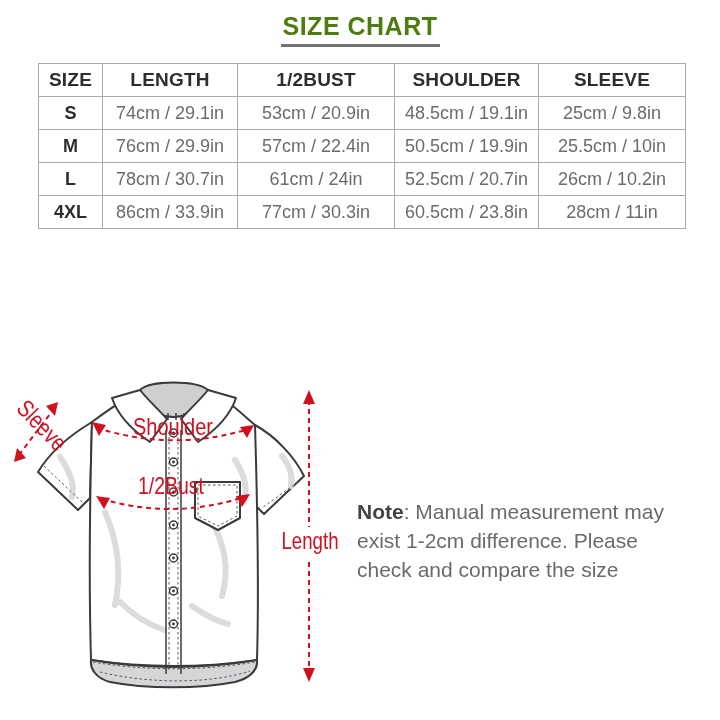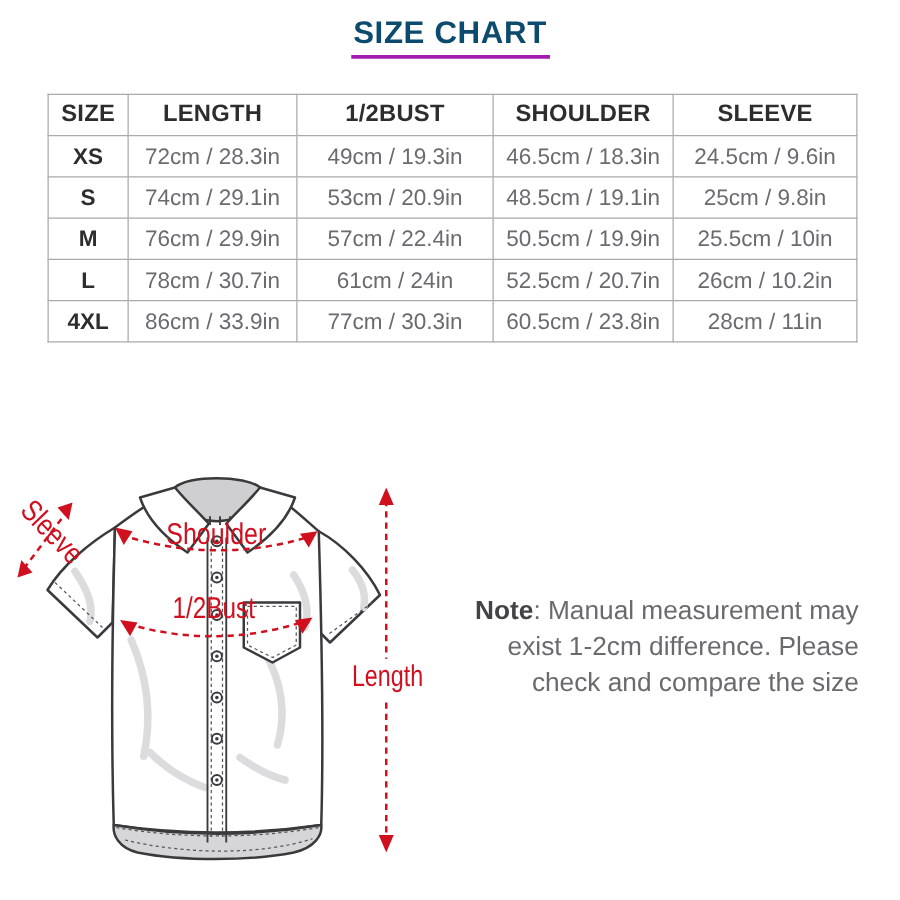--- a/index.html
+++ b/index.html
@@ -7,27 +7,27 @@
     --table-border:#a8aaad;
   }
   html,body{margin:0;padding:0;background:#ffffff;}
   #stage{
     position:relative;width:720px;height:720px;background:#ffffff;overflow:hidden;
     font-family:"Liberation Sans","DejaVu Sans",sans-serif;
   }
   
   .title-wrap{position:absolute;top:12px;left:0;width:720px;text-align:center;}
   .title{
-    display:inline-block;font-size:25px;font-weight:bold;color:#0c4a6e;
-    letter-spacing:0.5px;border-bottom:3px solid #a21caf;padding:0 2px 3px 2px;
+    display:inline-block;font-size:25px;font-weight:bold;color:#4d7c0f;
+    letter-spacing:0.5px;border-bottom:3px solid #737373;padding:0 2px 3px 2px;
   }
   
   table.size-table{
     position:absolute;left:38px;top:63px;width:647px;
-    border-collapse:collapse;table-layout:fixed;margin-top:12px;
+    border-collapse:collapse;table-layout:fixed;
   }
   .size-table th,.size-table td{
     border:1px solid var(--table-border);
     text-align:center;vertical-align:middle;
     height:32px;padding:0 2px;overflow:hidden;white-space:nowrap;
   }
   .size-table th{font-size:19px;font-weight:bold;color:#2d2d2d;letter-spacing:0.2px;}
   .size-table td.size-col{font-size:18px;font-weight:bold;color:#2d2d2d;}
   .size-table td.val-col{font-size:18px;font-weight:normal;color:#696b6e;}
   
@@ -41,22 +41,22 @@
   .m-line{fill:none;stroke:var(--accent);stroke-width:2;stroke-dasharray:5 4;}
   .m-arrow{fill:var(--accent);stroke:none;}
   .m-label{
     fill:var(--accent);font-family:"Liberation Sans","DejaVu Sans",sans-serif;
     font-size:24px;font-weight:normal;
   }
   .btn-outer{fill:#ffffff;stroke:#3a3a3c;stroke-width:1.5;}
   .btn-inner{fill:#3a3a3c;stroke:none;}
   
   .note{
-    position:absolute;left:357px;top:474px;width:330px;
-    font-size:21px;line-height:29px;color:#6a6a6c;text-align:right;
+    position:absolute;left:357px;top:497px;width:330px;
+    font-size:21px;line-height:29px;color:#6a6a6c;
   }
   .note p{margin:0;}
   .note strong{color:#434345;font-weight:bold;}
 </style>
 </head>
 <body>
 
 <div id="stage">
 
   <div class="title-wrap">
@@ -74,27 +74,20 @@
     <thead>
       <tr>
         <th>SIZE</th>
         <th>LENGTH</th>
         <th>1/2BUST</th>
         <th>SHOULDER</th>
         <th>SLEEVE</th>
       </tr>
     </thead>
     <tbody>
-        <tr>
-          <td class="size-col">XS</td>
-          <td class="val-col">72cm / 28.3in</td>
-          <td class="val-col">49cm / 19.3in</td>
-          <td class="val-col">46.5cm / 18.3in</td>
-          <td class="val-col">24.5cm / 9.6in</td>
-        </tr>
         <tr>
           <td class="size-col">S</td>
           <td class="val-col">74cm / 29.1in</td>
           <td class="val-col">53cm / 20.9in</td>
           <td class="val-col">48.5cm / 19.1in</td>
           <td class="val-col">25cm / 9.8in</td>
         </tr>
         <tr>
           <td class="size-col">M</td>
           <td class="val-col">76cm / 29.9in</td>

